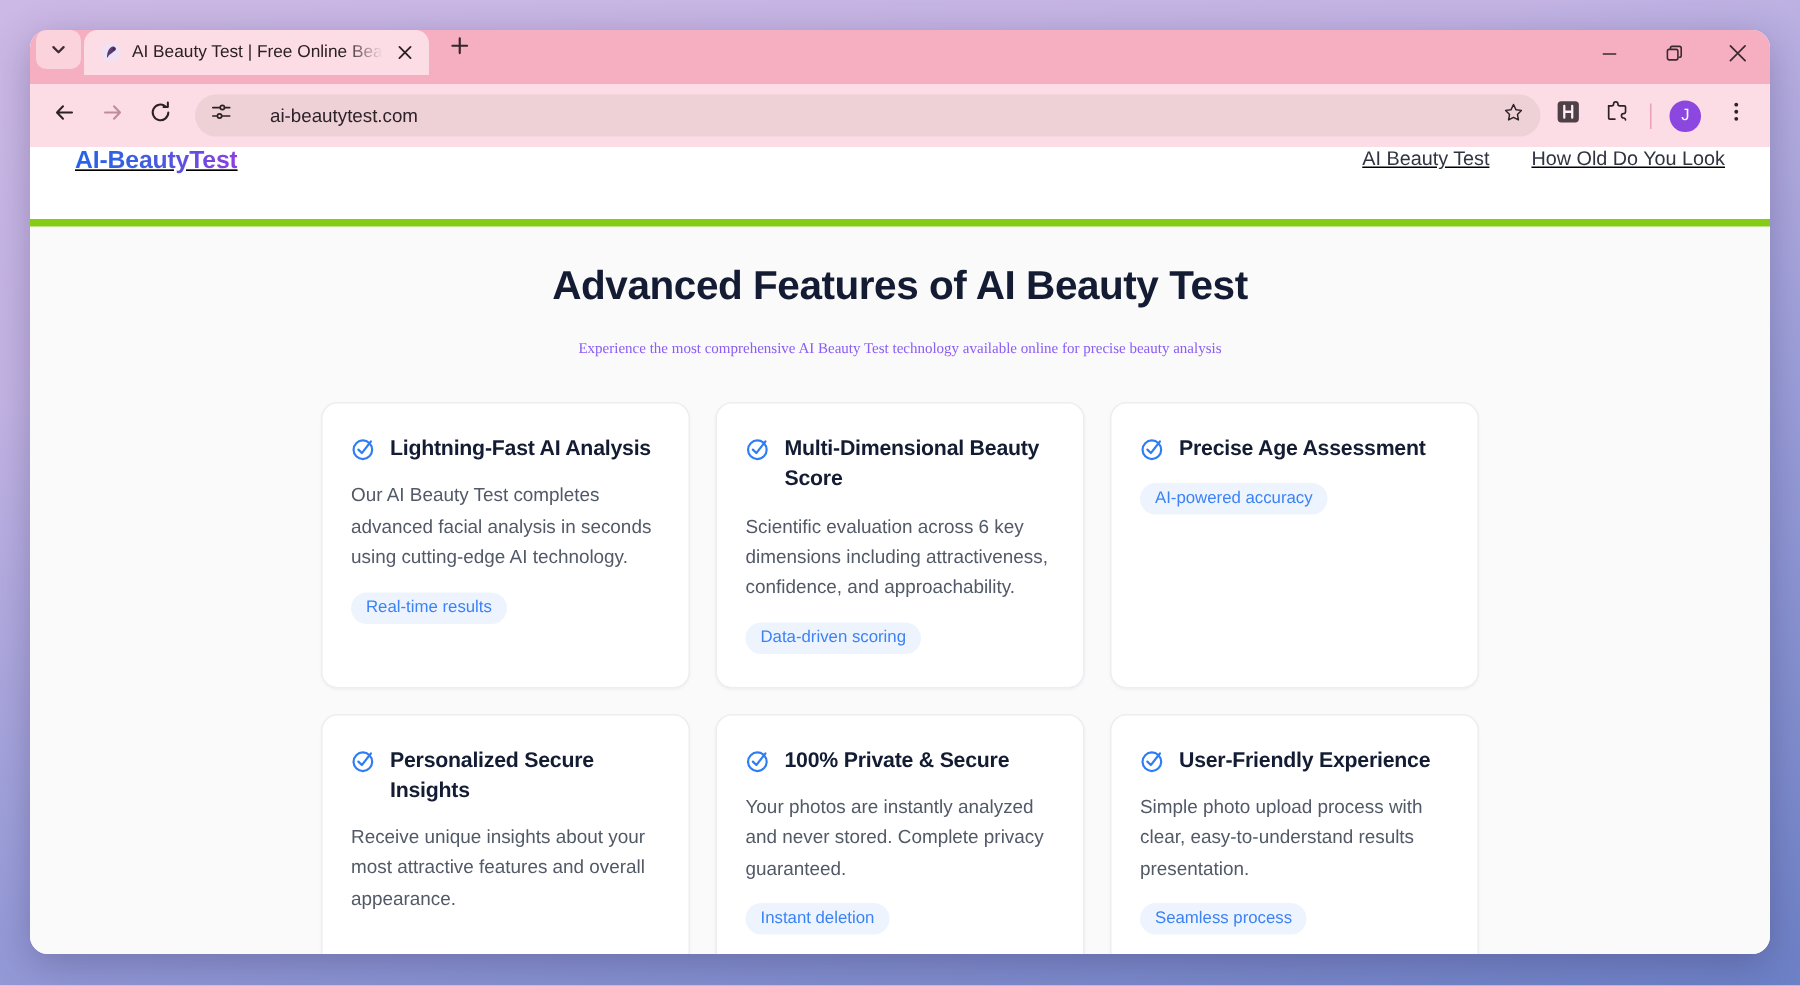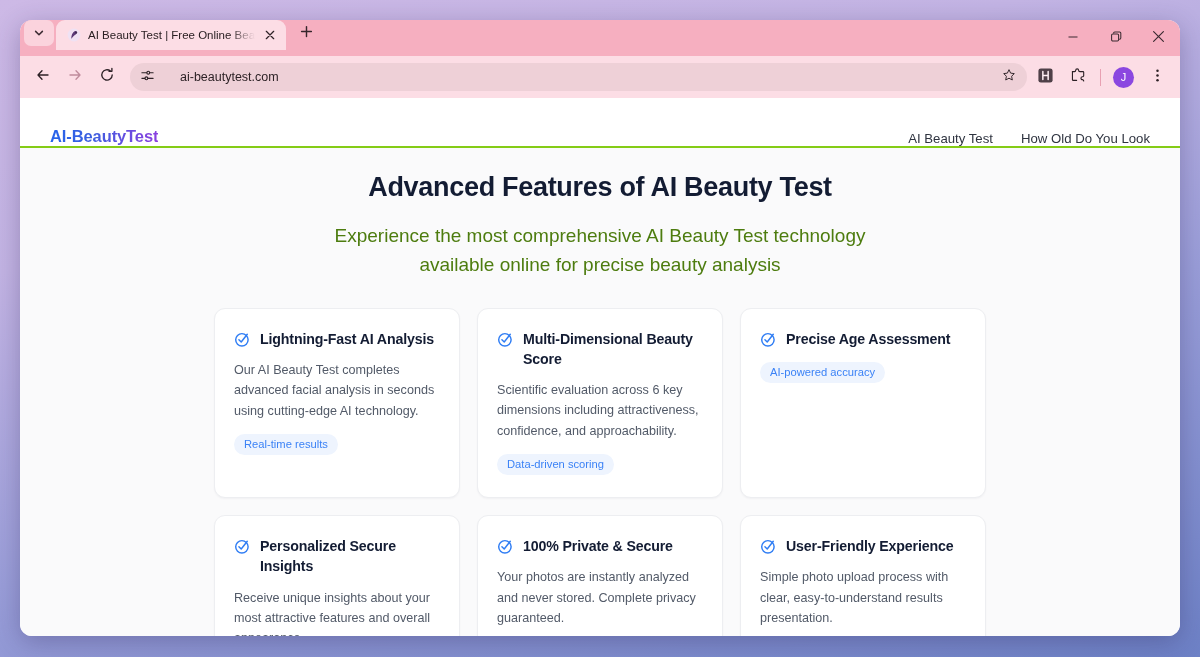--- a/index.html
+++ b/index.html
@@ -182,25 +182,26 @@
     flex: 1 1 auto;
     background: #fafafb;
     overflow: hidden;
     position: relative;
   }
 
   
   .site-header {
     height: 48px;
     background: #ffffff;
-    border-bottom: 2px solid #84cc16;
-    display: flex;
-    align-items: flex-end;
+    border-bottom: 5px solid #84cc16;
+    display: flex;
+    align-items: flex-start;
     justify-content: space-between;
     padding: 0 30px;
+    text-decoration: underline;
   }
   .brand {
     font-size: 16.5px;
     font-weight: bold;
     background: linear-gradient(90deg, #2563eb 0%, #3b5fe0 38%, #8b3fe0 100%);
     -webkit-background-clip: text;
     background-clip: text;
     color: transparent;
     cursor: pointer;
     letter-spacing: -0.1px;
@@ -224,24 +225,25 @@
   }
   .hero h1 {
     margin: 0;
     font-size: 27px;
     font-weight: bold;
     color: #131c33;
     letter-spacing: -0.3px;
   }
   .hero p {
     margin: 19px auto 0;
-    font-size: 19px;
-    color: #4d7c0f;
+    font-size: 10px;
+    color: #8b5cf6;
     line-height: 1.52;
     max-width: 560px;
+    font-family: Liberation Serif, serif;
   }
 
   
   .cards {
     margin: 22px auto 0;
     width: 772px;
     display: grid;
     grid-template-columns: repeat(3, 246px);
     gap: 17px 17px;
   }

